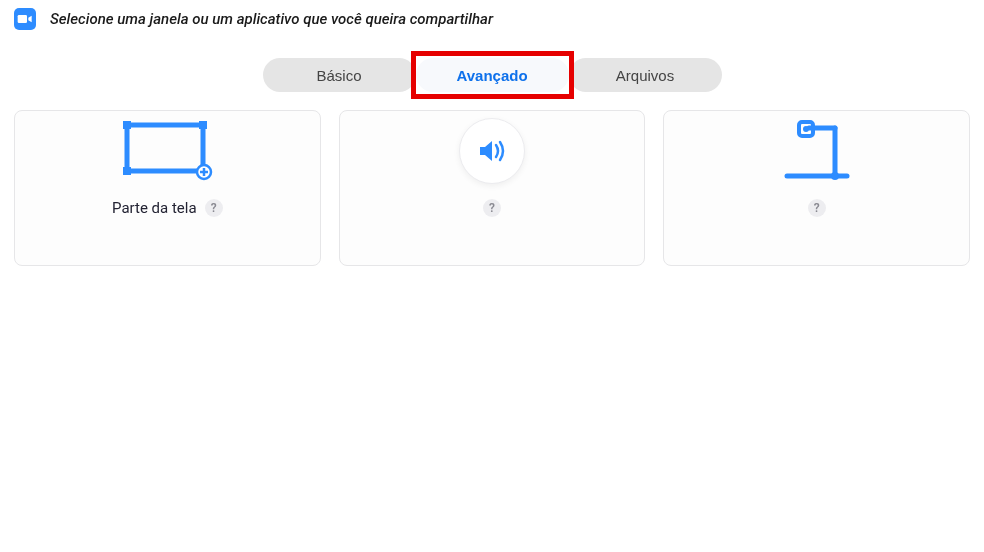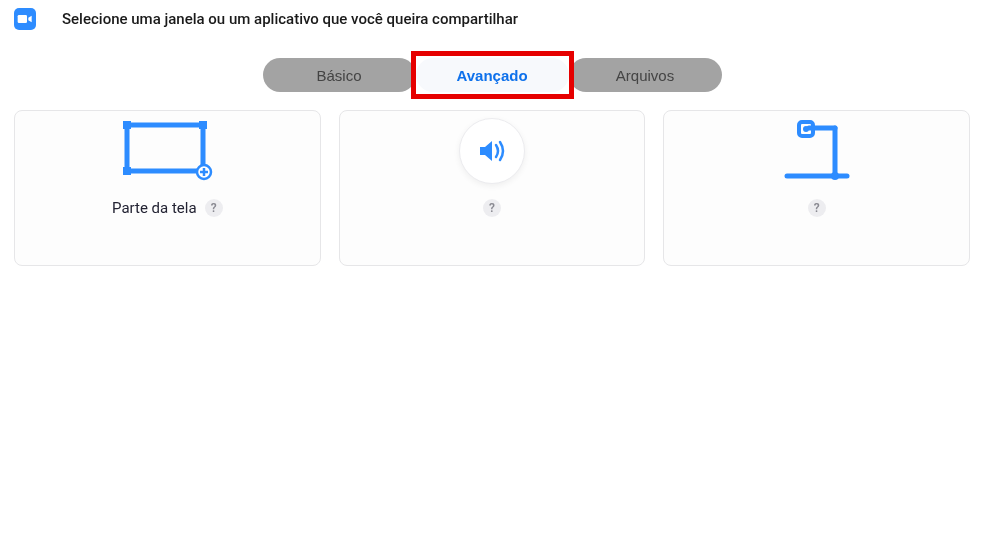--- a/index.html
+++ b/index.html
@@ -7,21 +7,22 @@
       font-family: -apple-system, BlinkMacSystemFont, "Segoe UI", Roboto, Arial, sans-serif;
       background: #fff;
       width: 984px;
       height: 552px;
       overflow: hidden;
     }
     .header {
       display: flex;
       align-items: center;
       padding: 8px 14px 0 14px;
-      gap: 26px;
+      gap: 14px;
+      font-style: italic;
     }
     .app-icon {
       width: 22px;
       height: 22px;
       background: #2D8CFF;
       border-radius: 5px;
       display: flex;
       align-items: center;
       justify-content: center;
       flex-shrink: 0;
@@ -39,21 +40,21 @@
       gap: 0;
     }
     .tab {
       width: 153px;
       height: 34px;
       display: flex;
       align-items: center;
       justify-content: center;
       font-size: 15px;
       color: #444;
-      background: #a3a3a3;
+      background: #e5e5e5;
       border-radius: 17px;
       cursor: pointer;
       border: none;
       font-weight: 500;
     }
     .tab.active {
       color: #0E71EB;
       font-weight: 700;
       background: #f7f9fc;
     }

